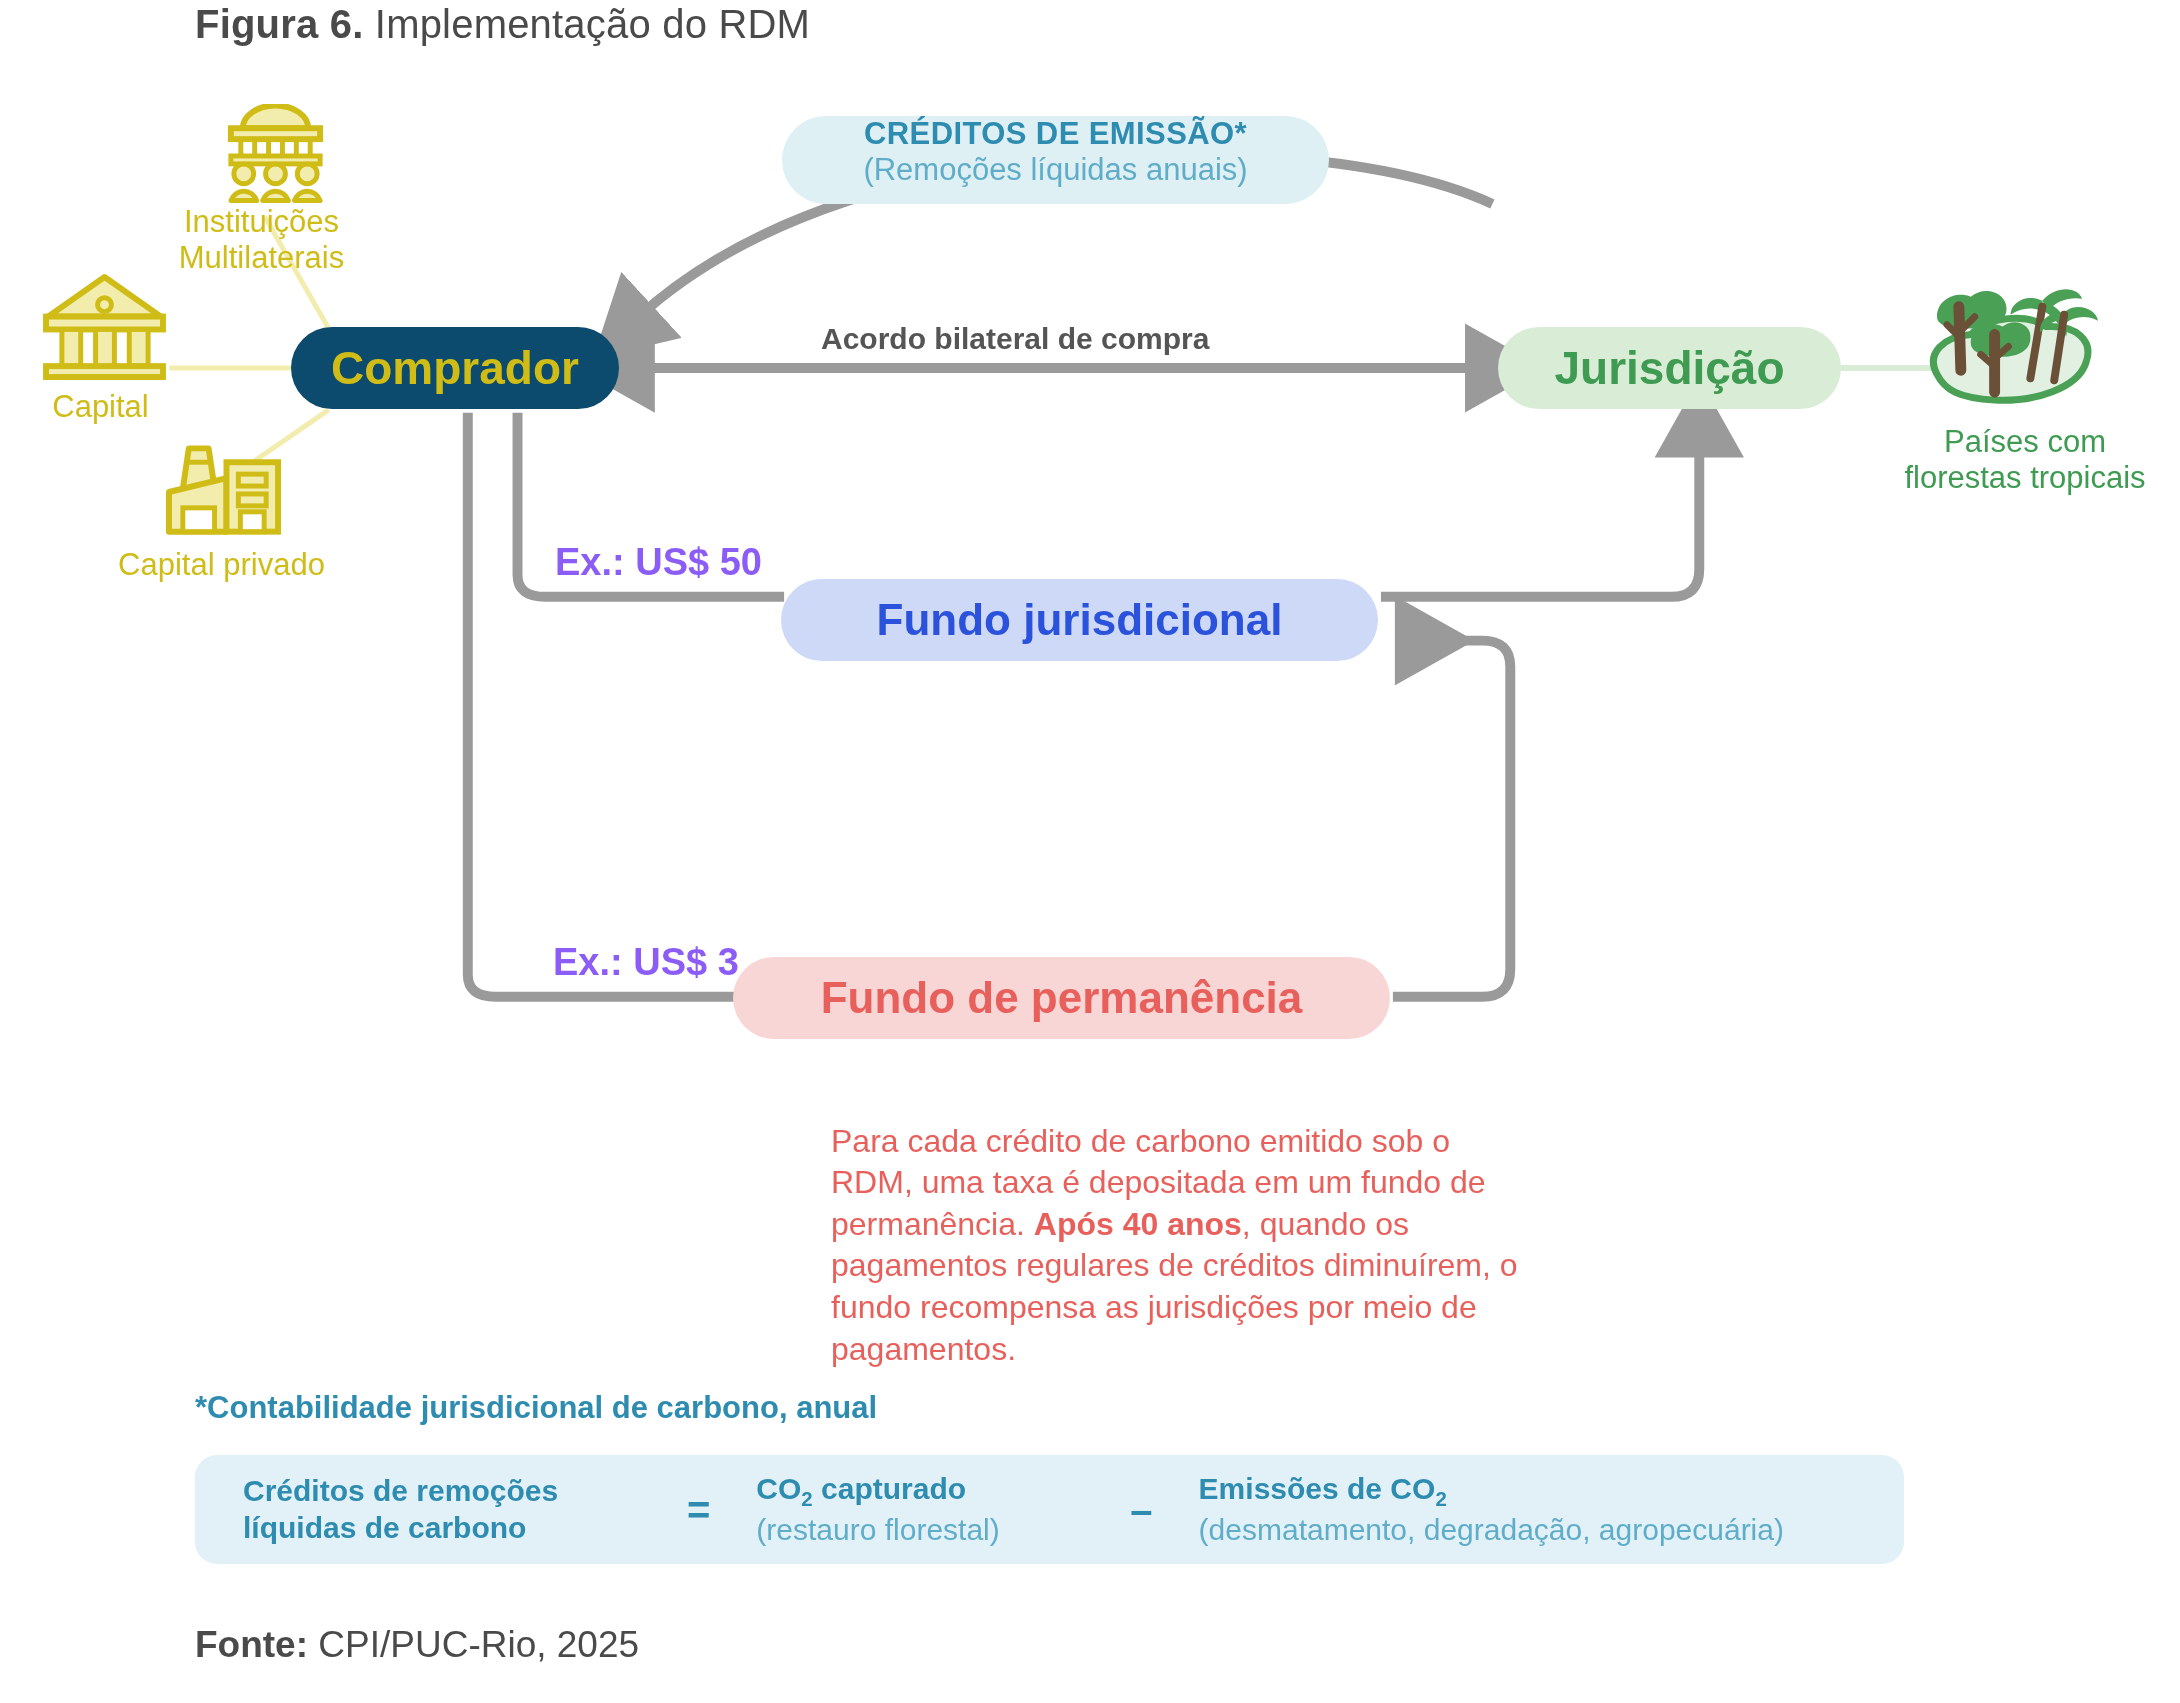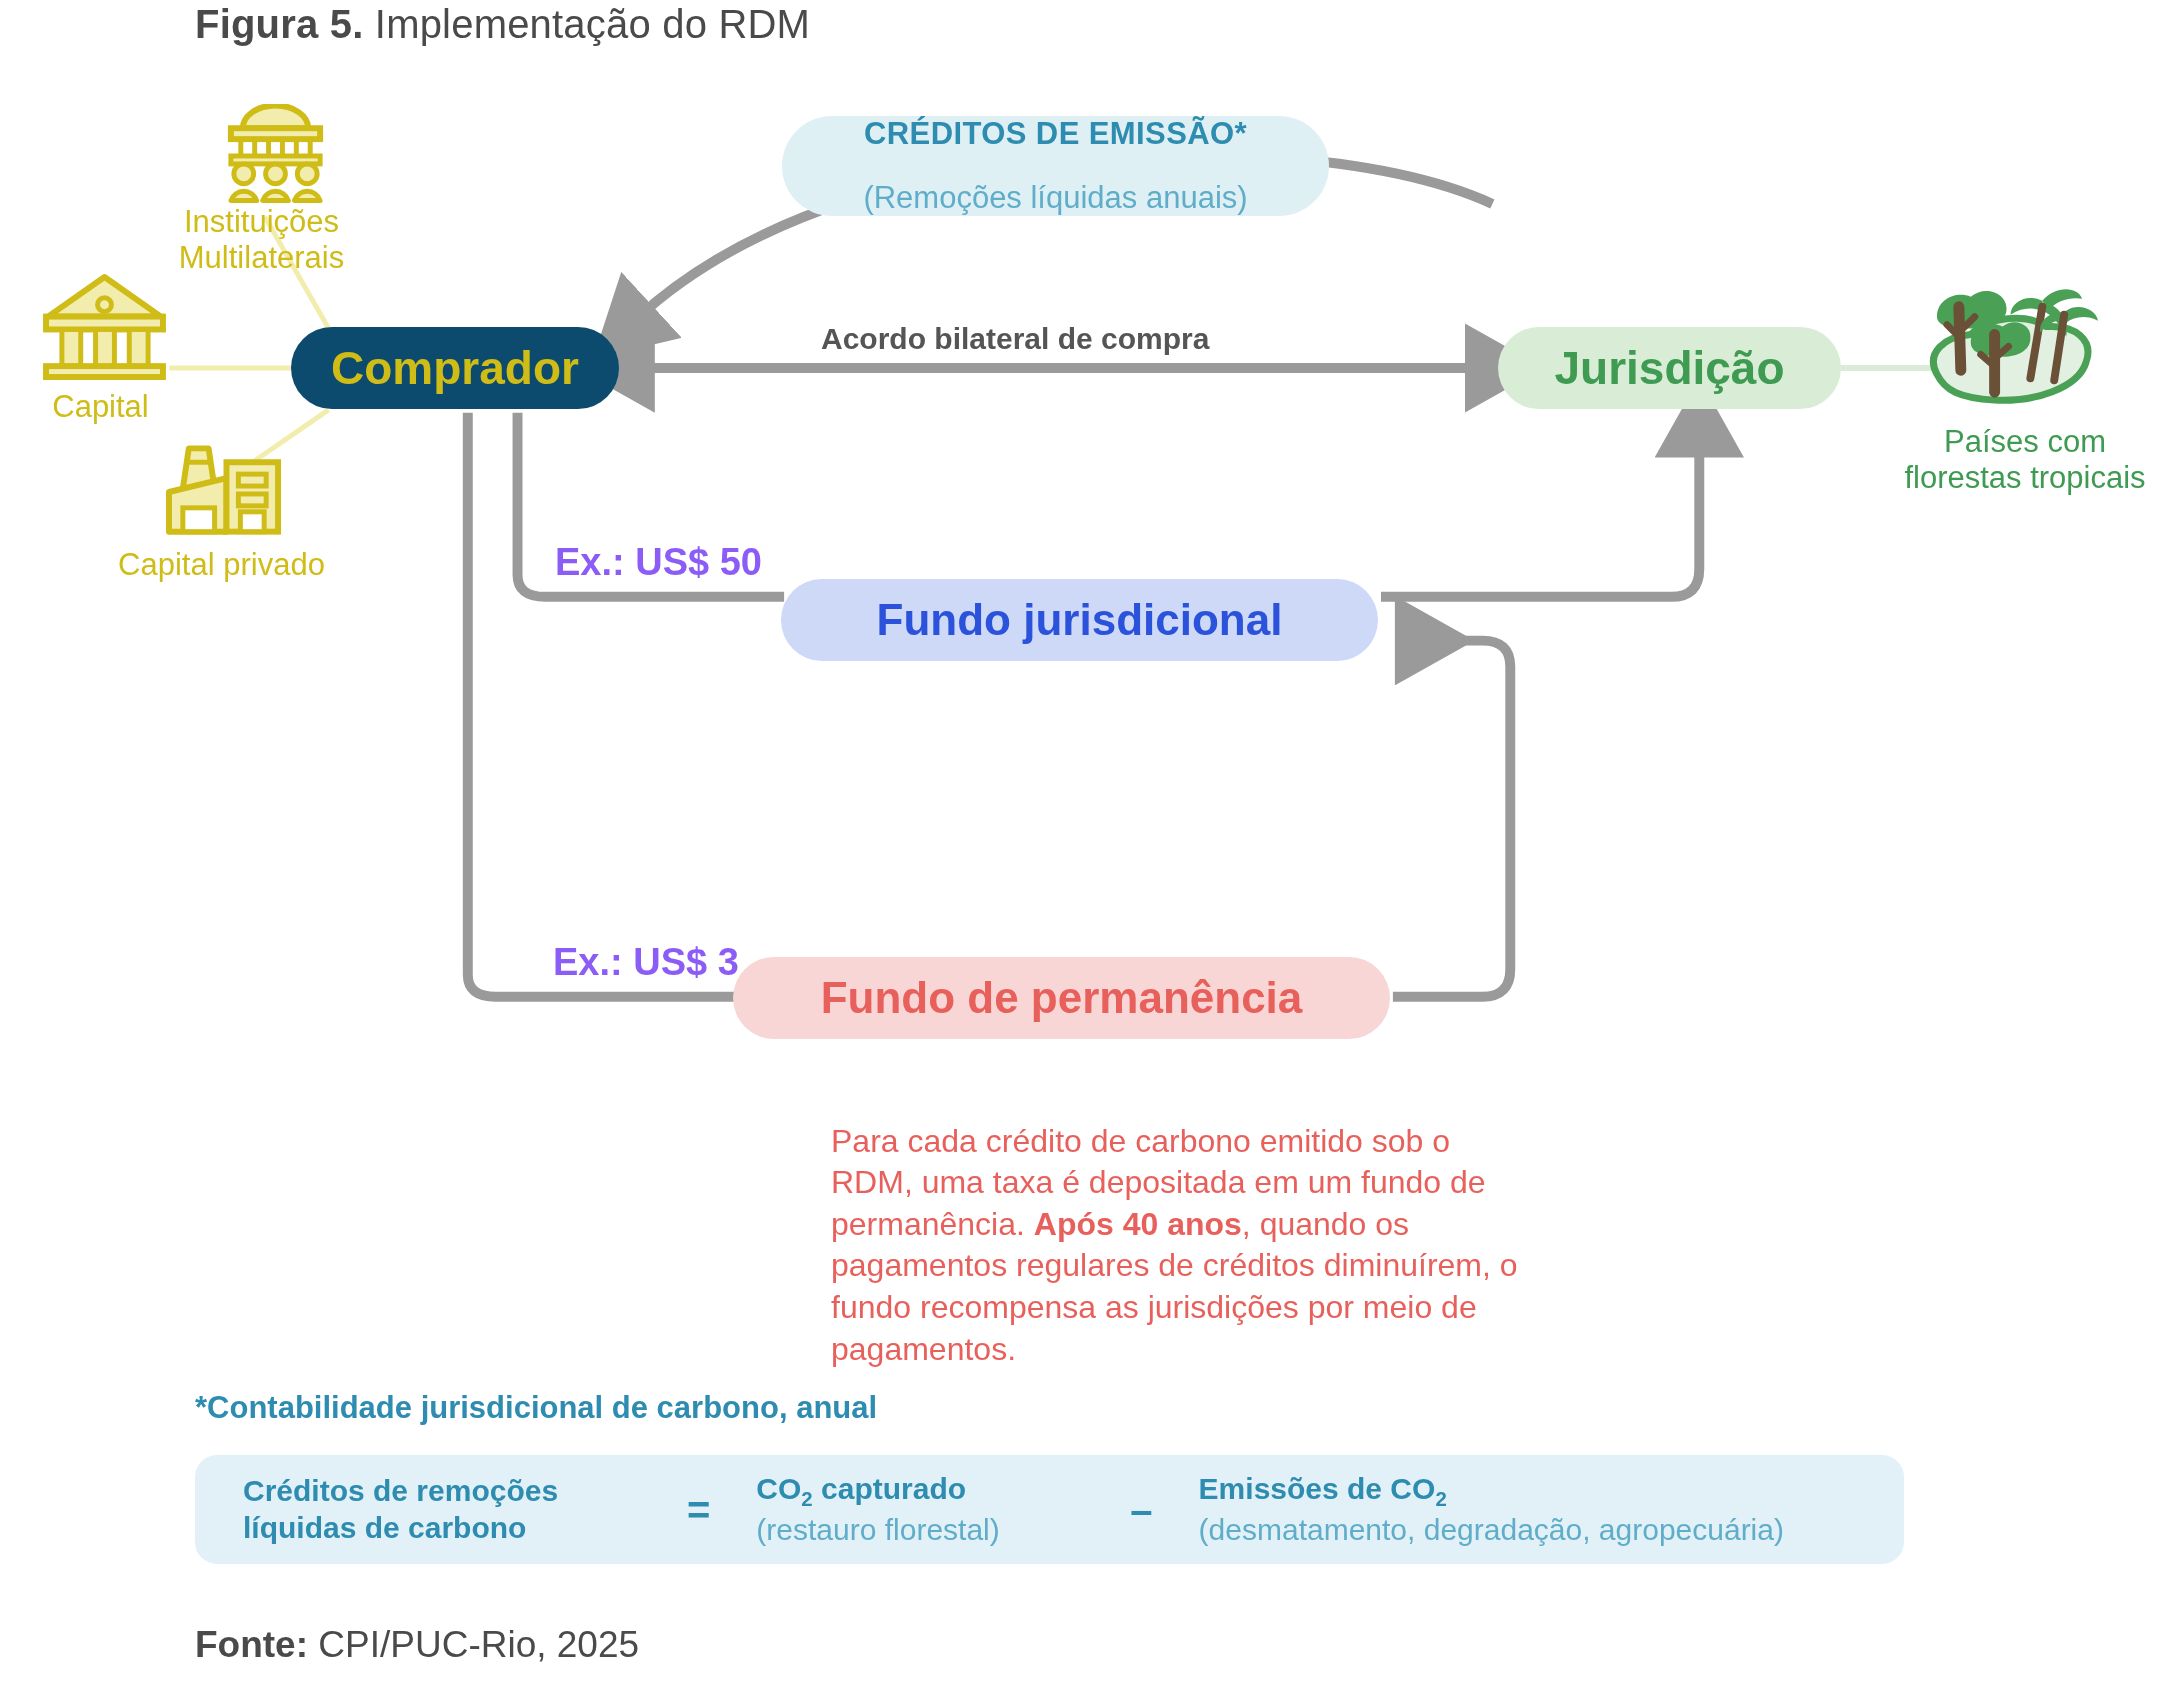--- a/index.html
+++ b/index.html
@@ -57,24 +57,24 @@
   #pill-jurisdicao {
     left: 1498px; top: 327px;
     width: 343px; height: 82px;
     background: #d8ecd6;
     color: #3f9a52;
     font-size: 46px;
   }
   
   #pill-creditos {
     left: 782px; top: 116px;
-    width: 547px; height: 100px;
+    width: 547px; height: 88px;
     background: #dff0f5;
     flex-direction: column;
-    justify-content: space-between;
+    justify-content: flex-start;
     line-height: 1.16;
   }
   #pill-creditos .l1 {
     font-size: 31px; font-weight: 700; color: #2e8cb0; letter-spacing: 0.4px;
   }
   #pill-creditos .l2 {
     font-size: 31px; font-weight: 400; color: #5fadc9;
   }
   
   #pill-fundo-jur {
@@ -186,21 +186,21 @@
     white-space: nowrap;
   }
   #fonte b { font-weight: 700; }
 
   sub { font-size: 0.68em; }
 </style>
 </head>
 <body>
 
 <div class="fig-title">
-  <b>Figura 5.</b><span class="reg"> Implementação do RDM</span>
+  <b>Figura 6.</b><span class="reg"> Implementação do RDM</span>
 </div>
 
 <svg id="connectors" viewBox="0 0 2191 1712">
   <defs>
     <marker id="arrowL" markerWidth="9" markerHeight="9" refX="7" refY="4.5" orient="auto" markerUnits="strokeWidth">
       <path d="M8,0 L8,9 L0,4.5 z" fill="#9a9a9a"></path>
     </marker>
     <marker id="arrowR" markerWidth="9" markerHeight="9" refX="2" refY="4.5" orient="auto" markerUnits="strokeWidth">
       <path d="M0,0 L0,9 L8,4.5 z" fill="#9a9a9a"></path>
     </marker>

